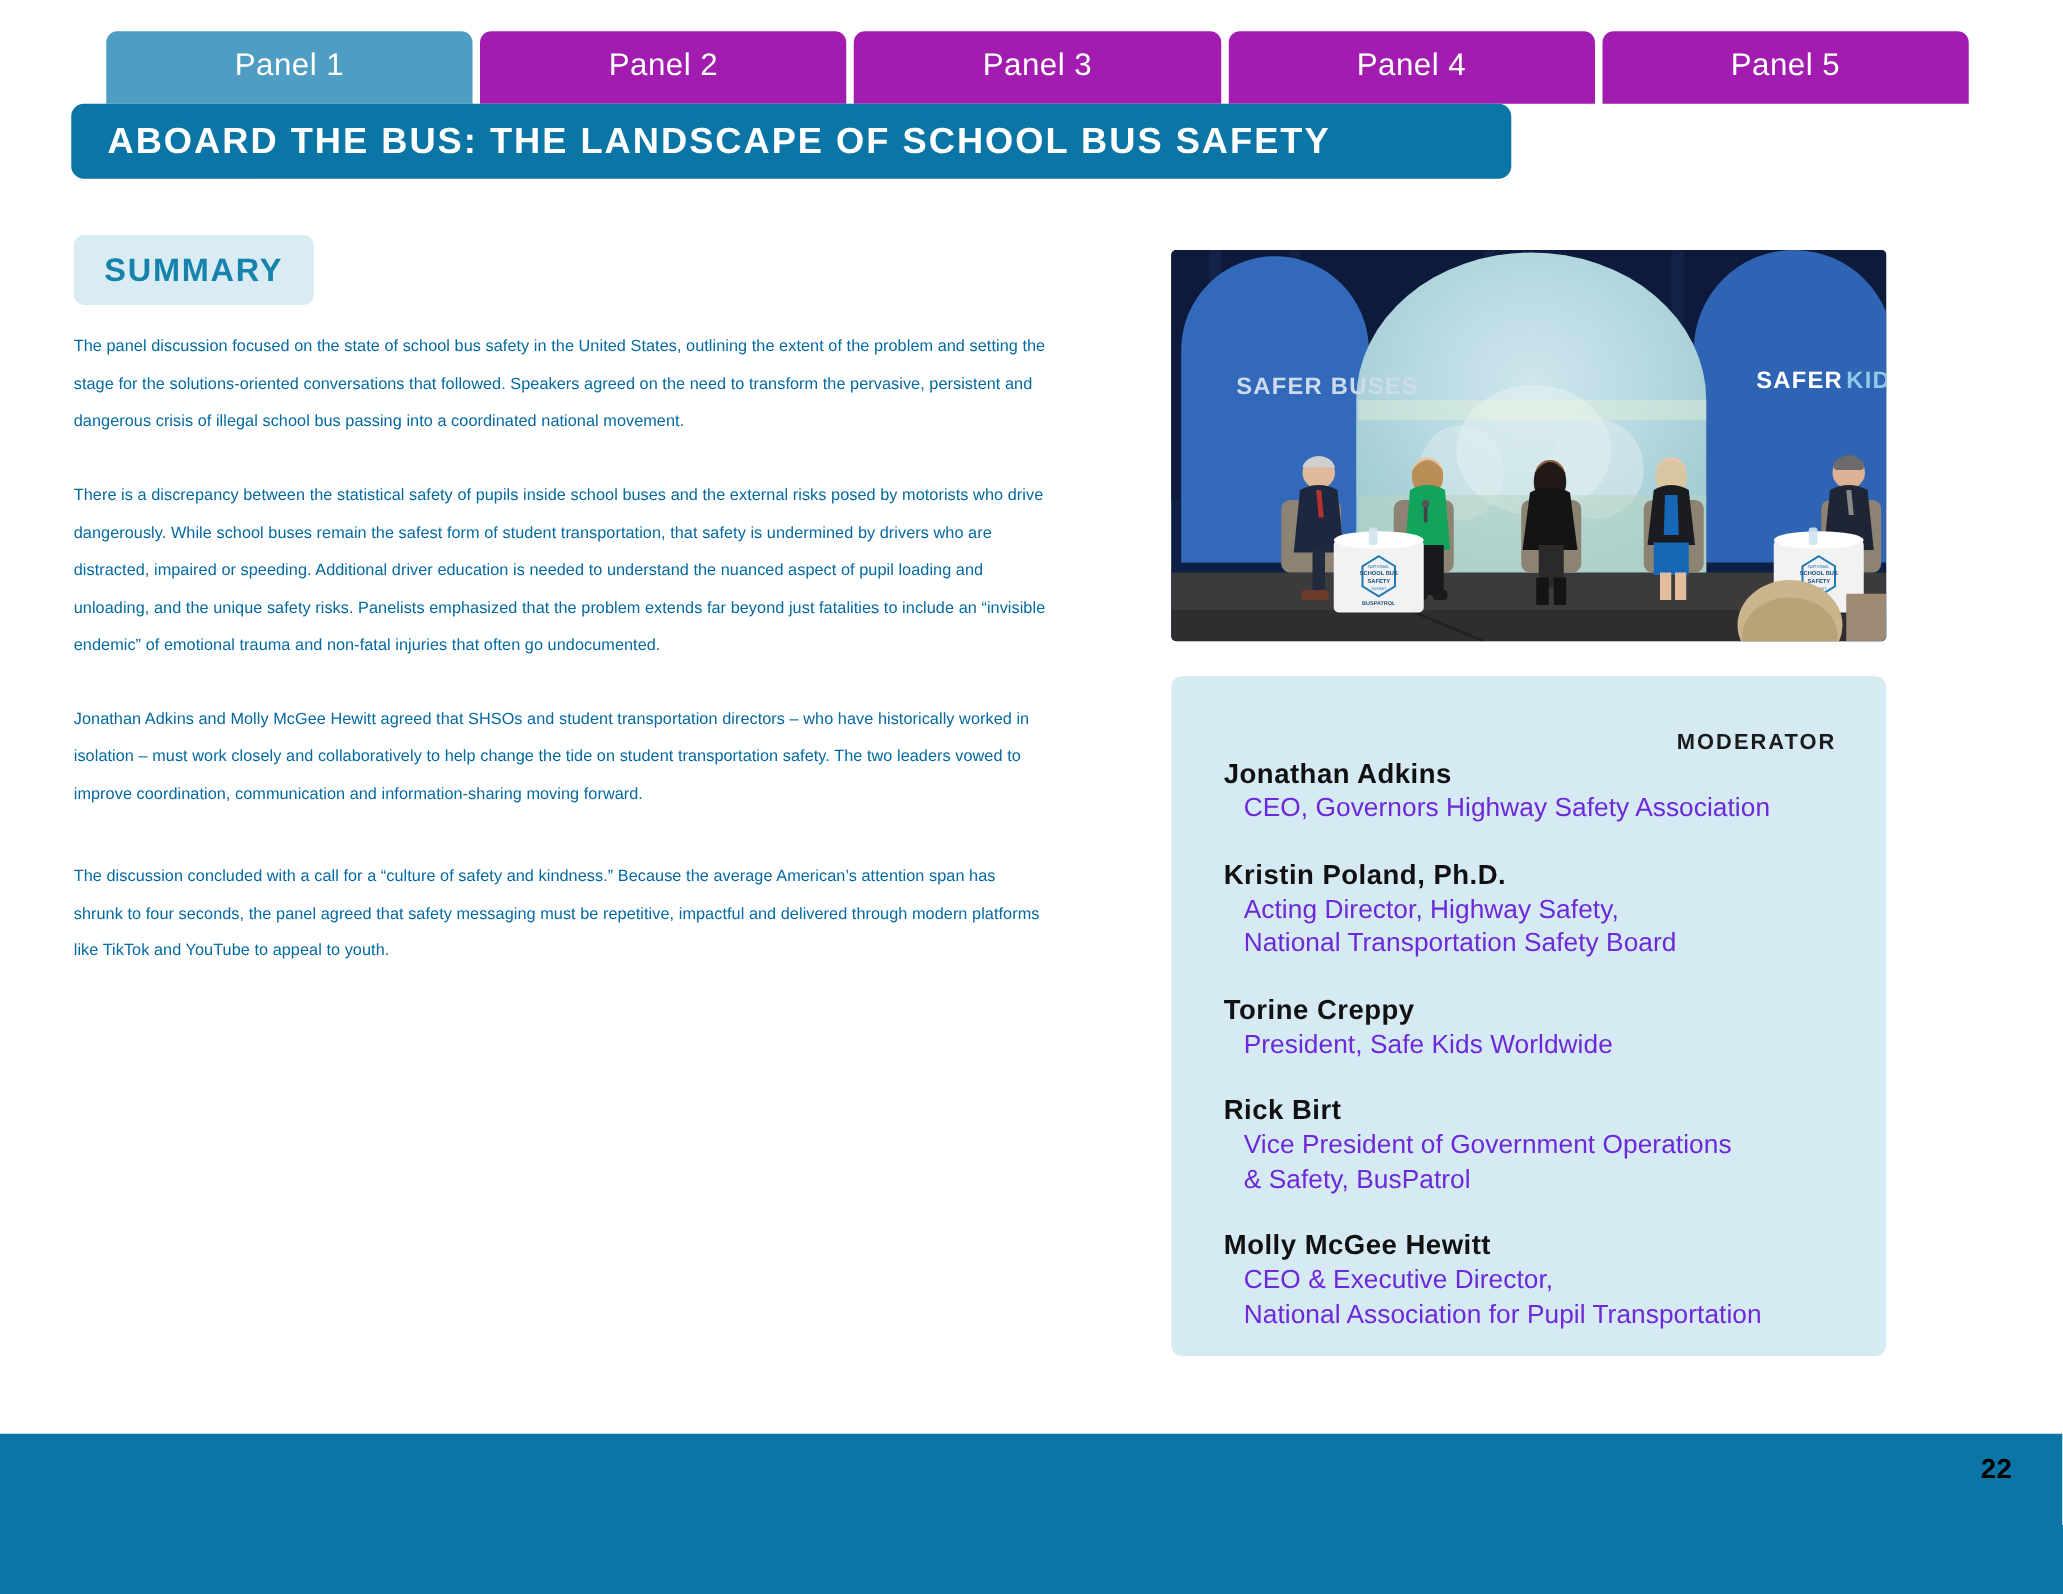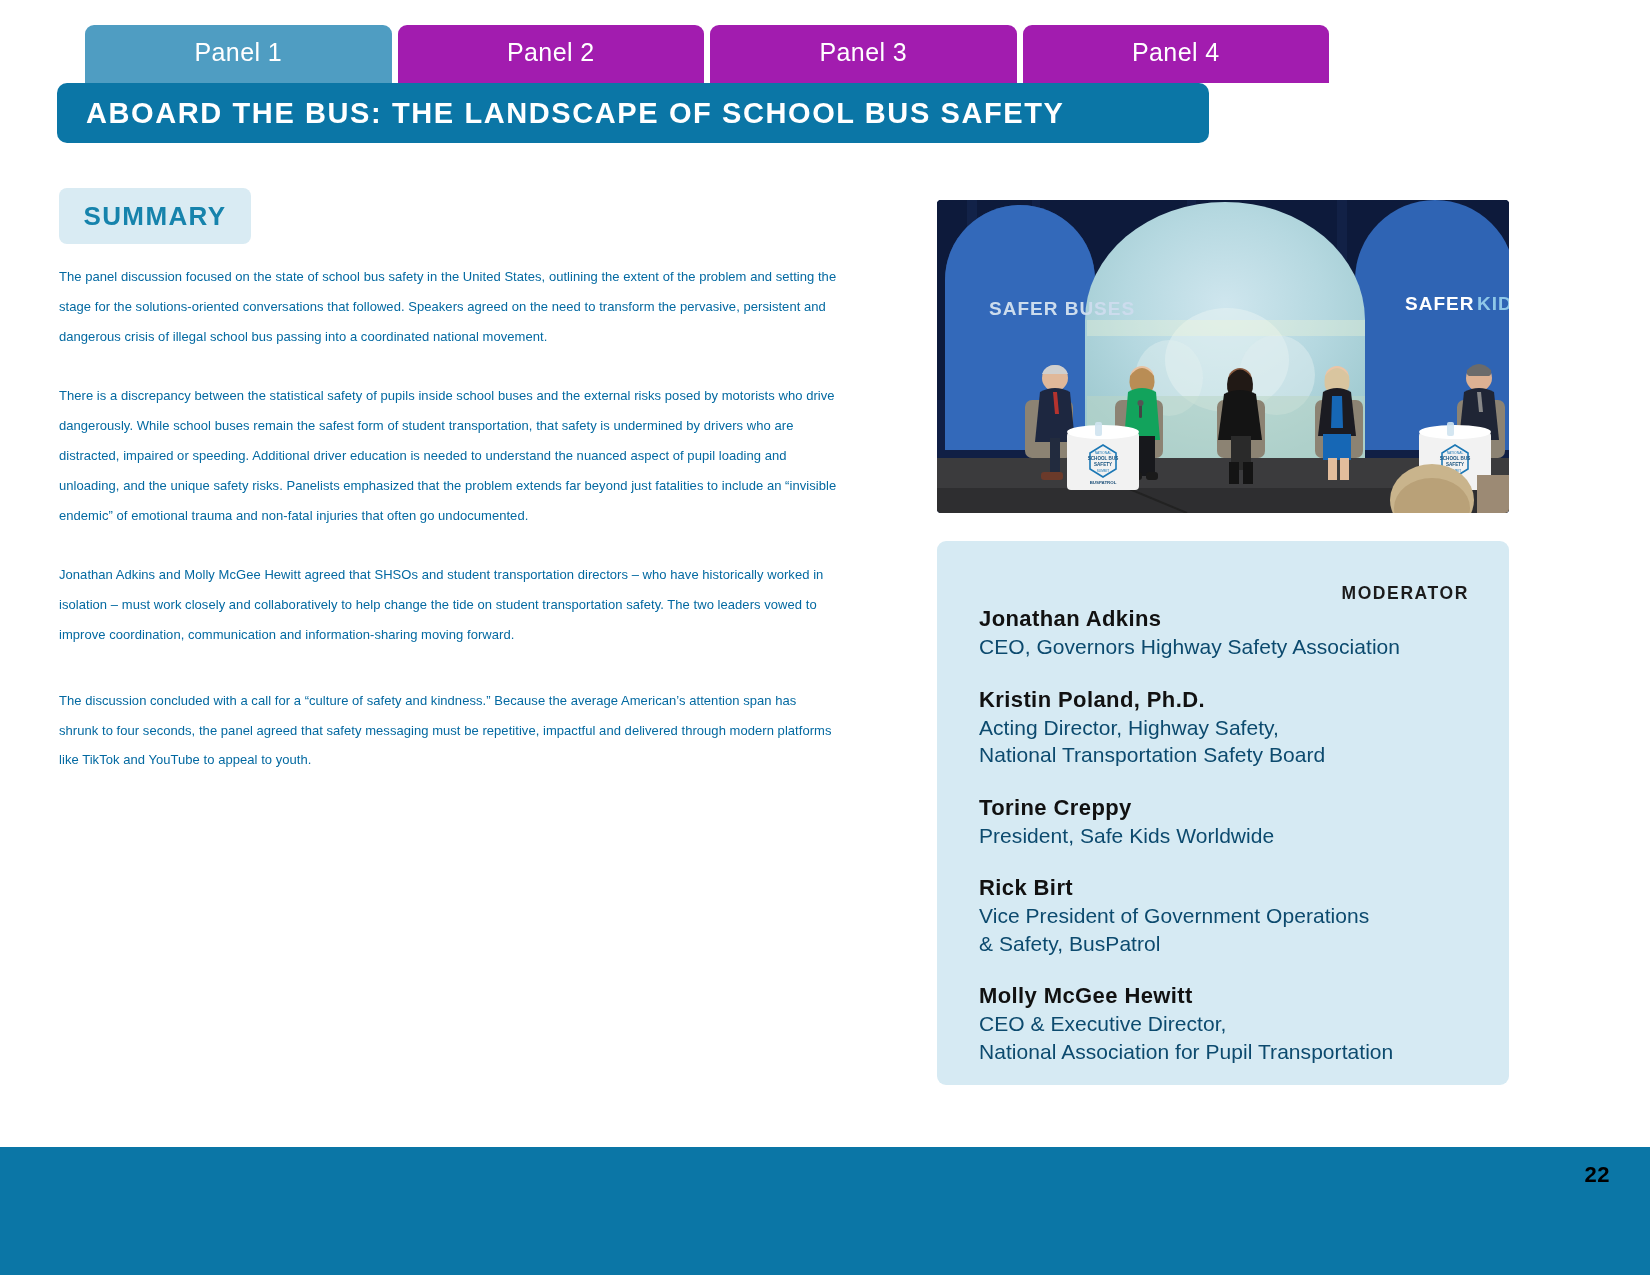--- a/index.html
+++ b/index.html
@@ -20,21 +20,21 @@
     width: 1650px;
     height: 1275px;
     background: #ffffff;
   }
 
   
   .tab-strip {
     position: absolute;
     left: 85px;
     top: 25px;
-    width: 1244px;
+    width: 1490px;
     height: 58px;
     display: flex;
     gap: 6px;
   }
   .tab {
     flex: 1 1 0;
     border-radius: 9px 9px 0 0;
     display: flex;
     align-items: center;
     justify-content: center;
@@ -144,23 +144,24 @@
   .sp-block:last-child { margin-bottom: 0; }
   .sp-name {
     font-size: 22px;
     font-weight: bold;
     color: #111111;
     letter-spacing: 0.4px;
     line-height: 28px;
   }
   .sp-title {
     font-size: 21px;
-    color: #0c4a6e;
+    color: #6d28d9;
     line-height: 27.5px;
     letter-spacing: 0.05px;
+    margin-left: 16px;
   }
 
   
   .footer {
     position: absolute;
     left: 0;
     top: 1147px;
     width: 1650px;
     height: 128px;
     background: #0b76a6;
@@ -185,20 +186,23 @@
       <span>Panel 1</span>
     </div>
     <div class="tab">
       <span>Panel 2</span>
     </div>
     <div class="tab">
       <span>Panel 3</span>
     </div>
     <div class="tab">
       <span>Panel 4</span>
+    </div>
+    <div class="tab">
+      <span>Panel 5</span>
     </div>
   </div>
 
   <div class="title-bar">
     <div class="title-text">ABOARD THE BUS: THE LANDSCAPE OF SCHOOL BUS SAFETY</div>
   </div>
 
   <div class="summary-chip">
     <span>SUMMARY</span>
   </div>

